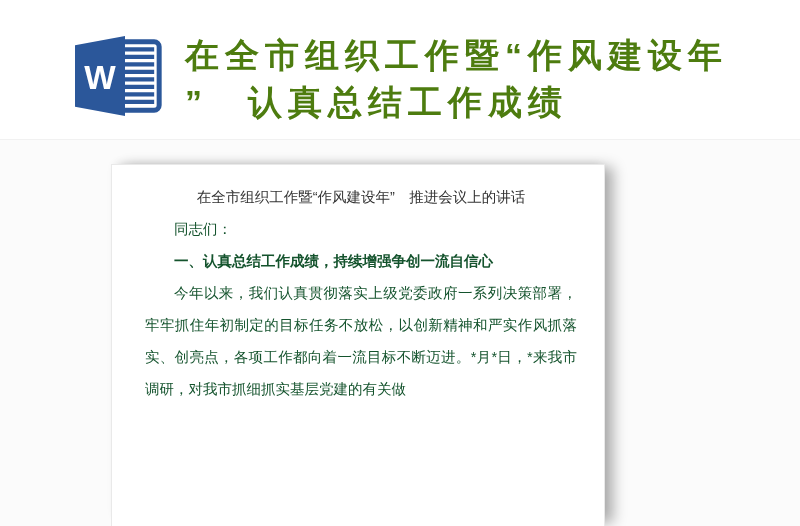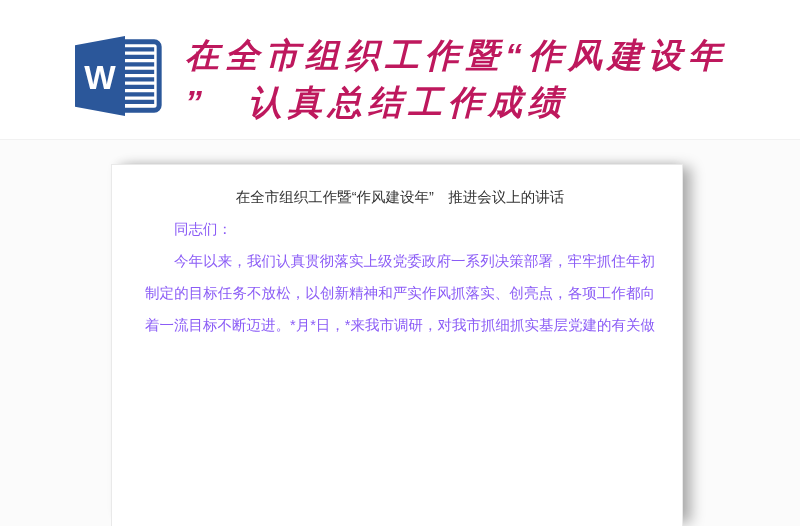--- a/index.html
+++ b/index.html
@@ -13,48 +13,48 @@
 
   
   .header {
     position: absolute; left: 75px; top: 32px;
     display: flex; align-items: flex-start;
   }
   .word-icon { width: 90px; height: 82px; flex: none; margin-top: 3px; }
   .page-title {
     margin: 0 0 0 20px;
     font-size: 34px; font-weight: 700;
-    color: #be185d; line-height: 47px; letter-spacing: 6px; font-style: italic;
+    color: #4d7c0f; line-height: 47px; letter-spacing: 6px;
   }
   .page-title div { white-space: nowrap; }
 
   
   .preview-backdrop {
     position: absolute; left: 0; top: 139px;
     width: 800px; height: 387px;
     background: #fbfbfb;
     border-top: 1px solid #f1f1f1;
   }
 
   
   .doc-page {
     position: absolute; left: 111px; top: 164px;
-    width: 572px; height: 362px;
+    width: 494px; height: 362px;
     box-sizing: border-box;
     background: #ffffff;
     border: 1px solid #e9e9e9; border-bottom: none;
     padding: 16px 27px 0 33px;
     box-shadow: 11px 0 13px -3px rgba(0,0,0,0.32),
                 0 -5px 9px -5px rgba(0,0,0,0.12);
     overflow: hidden;
   }
   .doc-page p {
     margin: 0;
     font-size: 14.5px; line-height: 32px;
-    color: #8b5cf6;
+    color: #14532d;
     text-align: justify;
   }
   .doc-page p.doc-title { text-align: center; color: #333333; }
   .indent  { text-indent: 2em; }
   .heading { font-weight: 700; }
 </style>
 </head>
 <body>
 
 <div class="app">
@@ -82,16 +82,17 @@
       <div>在全市组织工作暨“作风建设年</div>
       <div>”　认真总结工作成绩</div>
     </h1>
   </div>
 
   <div class="preview-backdrop"></div>
 
   <div class="doc-page">
     <p class="doc-title">在全市组织工作暨“作风建设年”　推进会议上的讲话</p>
     <p class="indent">同志们：</p>
+    <p class="indent heading">一、认真总结工作成绩，持续增强争创一流自信心</p>
     <p class="indent">今年以来，我们认真贯彻落实上级党委政府一系列决策部署，牢牢抓住年初制定的目标任务不放松，以创新精神和严实作风抓落实、创亮点，各项工作都向着一流目标不断迈进。*月*日，*来我市调研，对我市抓细抓实基层党建的有关做</p>
   </div>
 
 </div>
 
 </body></html>

